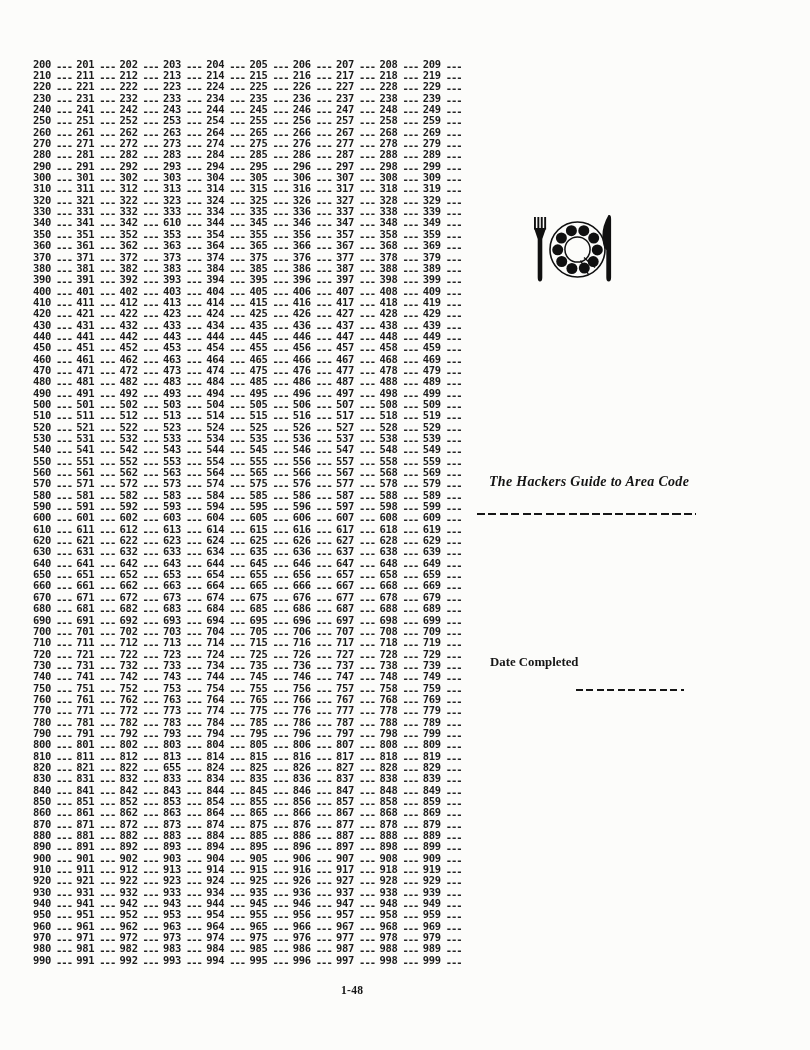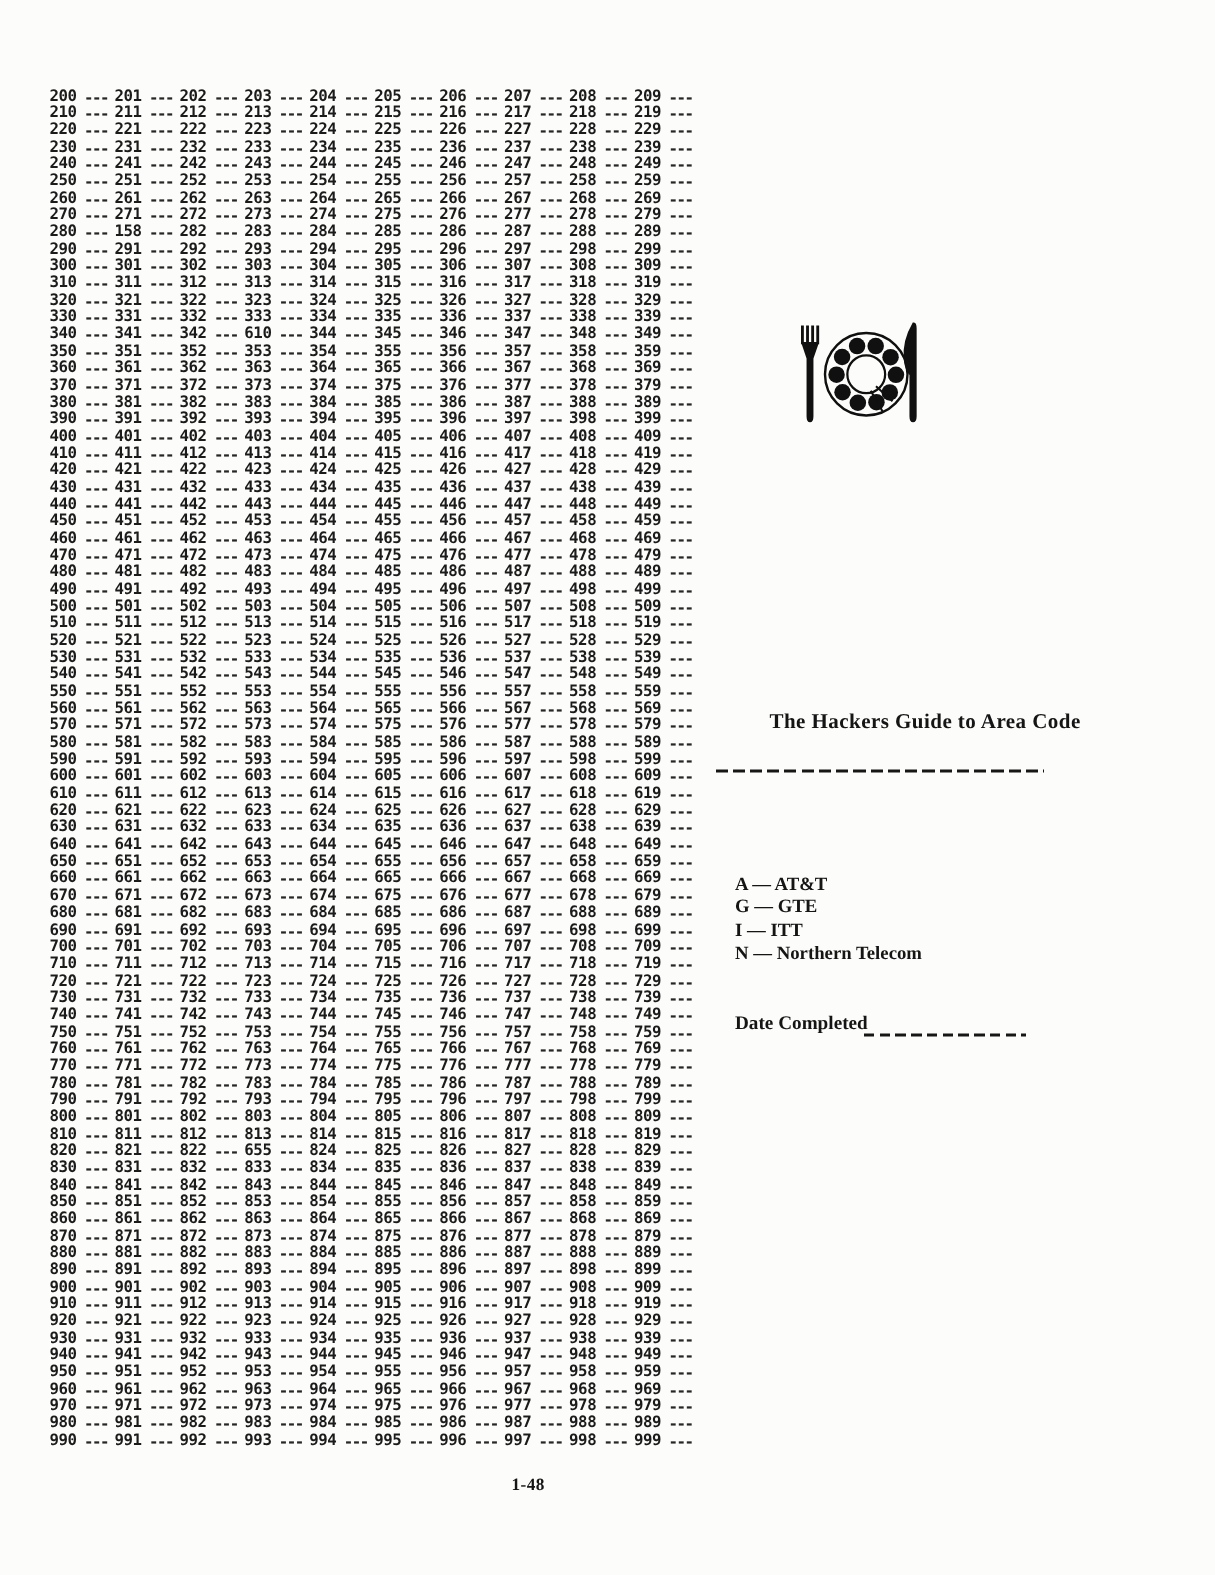--- a/index.html
+++ b/index.html
@@ -22,34 +22,33 @@
     display:inline-block;margin-left:3px;letter-spacing:-1px;
     transform:translateY(1.5px);color:#262626;
   }
   
   .icon{position:absolute;left:528px;top:208px;width:95px;height:84px;}
   .icon .fill{fill:#101010;}
   .icon .line{fill:none;stroke:#101010;}
   
   .title{
     position:absolute;left:489px;top:474px;
-    font-weight:bold;font-size:14px;letter-spacing:0.3px;
+    font-style:italic;font-weight:bold;font-size:14px;letter-spacing:0.3px;
     white-space:nowrap;
-    margin-left:24px;
   }
   .sep{
     position:absolute;left:477px;top:513px;width:219px;height:2.4px;
     background:repeating-linear-gradient(90deg,#161616 0 8px,transparent 8px 11.5px);
   }
   .legend{position:absolute;left:490px;font-weight:bold;font-size:12.5px;}
   .legend div{line-height:15.4px;white-space:nowrap;}
   .legend1{top:525px;}
   .legend2{top:582px;}
   .date-label{
-    position:absolute;left:490px;top:675px;
+    position:absolute;left:490px;top:655px;
     font-weight:bold;font-size:12.8px;white-space:nowrap;
   }
   .date-blank{
     position:absolute;left:576px;top:689px;width:108px;height:2.4px;
     background:repeating-linear-gradient(90deg,#161616 0 7px,transparent 7px 10.5px);
   }
   .page-number{
     position:absolute;left:341px;top:984px;
     font-weight:bold;font-size:11.5px;letter-spacing:0.3px;
   }
@@ -395,21 +394,21 @@
           <span class="code">279</span>
           <span class="blank">---</span>
         </span>
       </div>
       <div class="grid-row">
         <span class="cell">
           <span class="code">280</span>
           <span class="blank">---</span>
         </span>
         <span class="cell">
-          <span class="code">158</span>
+          <span class="code">281</span>
           <span class="blank">---</span>
         </span>
         <span class="cell">
           <span class="code">282</span>
           <span class="blank">---</span>
         </span>
         <span class="cell">
           <span class="code">283</span>
           <span class="blank">---</span>
         </span>
@@ -3447,24 +3446,18 @@
     </g>
     <g>
       <path class="fill" d="M80.5 7 Q73.5 19 74.5 31 Q75 38.5 78.3 42 L78.3 69.5 Q78.3 73.5 80.7 73.5 Q83.1 73.5 83.1 69.5 L83.1 11 Q83.1 7 81.3 7 Z"></path>
     </g>
   </svg>
 
   <div class="title">The Hackers Guide to Area Code</div>
   <div class="sep"></div>
 
 
-  <div class="legend legend2">
-    <div>A — AT&amp;T</div>
-    <div>G — GTE</div>
-    <div>I — ITT</div>
-    <div>N — Northern Telecom</div>
-  </div>
 
   <div class="date-label">Date Completed</div>
   <div class="date-blank"></div>
 
   <div class="page-number">1-48</div>
 </div>
 
 </body></html>

